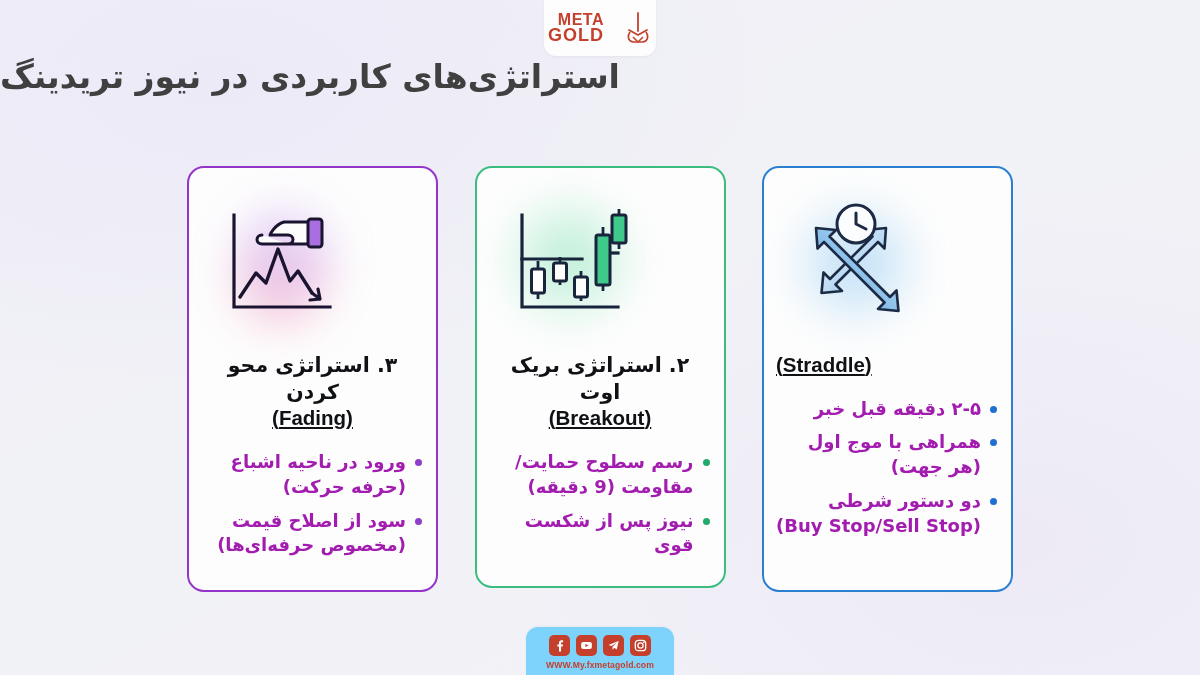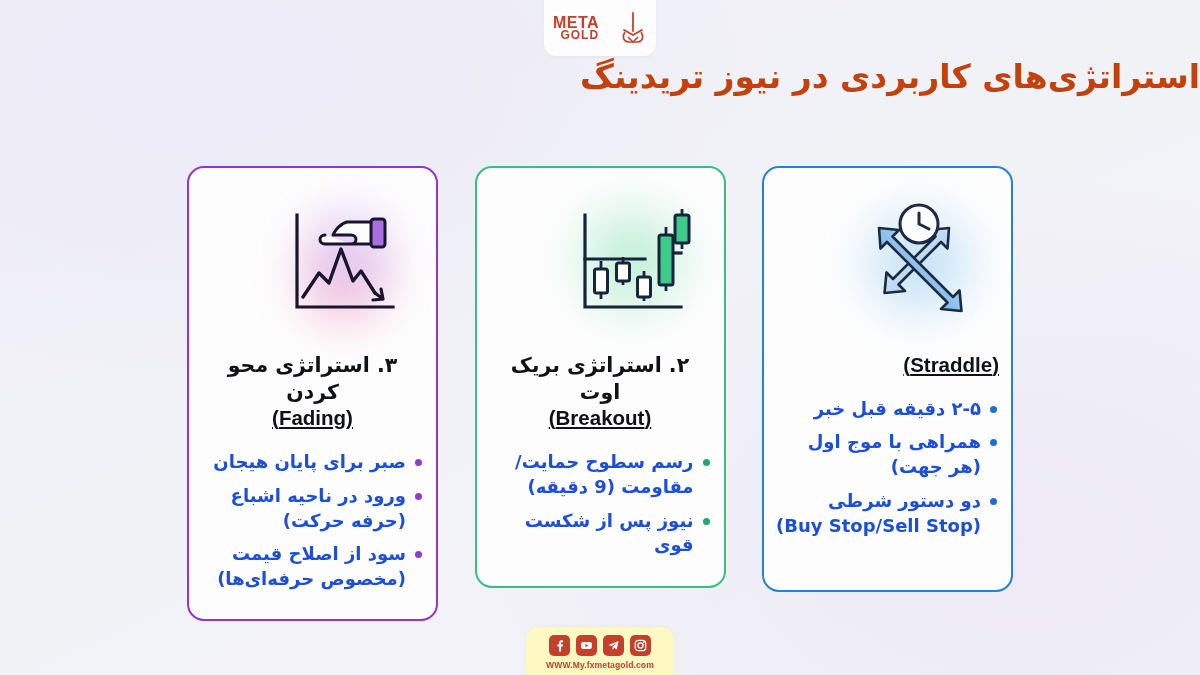--- a/index.html
+++ b/index.html
@@ -22,39 +22,39 @@
     display:flex;align-items:center;justify-content:center;gap:20px;
     box-shadow:0 1px 3px rgba(0,0,0,.05);
   }
   .logo-mark{width:28px;height:34px;flex:0 0 auto;}
   .logo-text{display:flex;flex-direction:column;line-height:.96;}
   .logo-text span{
     font-family:"Liberation Sans",sans-serif;
     font-weight:700;color:#c4402c;letter-spacing:.5px;
     font-size:16px;
   }
-  .logo-text span.gold{font-size:12px;letter-spacing:1px;}
+  .logo-text span.gold{font-size:18px;letter-spacing:1px;}
 
   
   .page-title{
-    position:absolute;top:57px;left:0;right:0;text-align:right;
-    font-size:33px;font-weight:700;color:#c2410c;
+    position:absolute;top:57px;left:0;right:0;text-align:left;
+    font-size:33px;font-weight:700;color:#404040;
     letter-spacing:-.2px;direction:rtl;
   }
 
   
   .cards{
     position:absolute;top:166px;left:187px;width:826px;
     display:flex;justify-content:space-between;align-items:flex-start;
   }
   .card{
     width:251px;box-sizing:border-box;
     background:#fdfdfd;border-radius:17px;border:2.4px solid #2b7fd0;
     padding:16px 12px 18px;
-    display:flex;flex-direction:column;align-items:flex-start;
+    display:flex;flex-direction:column;align-items:flex-end;
     min-height:426px;
   }
   .card.green{border-color:#3bbd80;min-height:422px;}
   .card.purple{border-color:#9434c9;min-height:426px;}
 
   .icon-box{
     width:160px;height:150px;position:relative;
     display:flex;align-items:center;justify-content:center;
     margin-top:4px;margin-bottom:2px;
   }
@@ -72,34 +72,34 @@
   }
   .card-title .en{font-family:"Liberation Sans",sans-serif;display:block;text-decoration:underline;}
 
   .bullets{
     list-style:none;margin:14px 0 0;padding:0;width:100%;
     direction:rtl;
   }
   .bullets li{
     position:relative;
     text-align:right;direction:rtl;
-    font-size:18px;font-weight:700;color:#1d4ed8;line-height:1.38;
+    font-size:18px;font-weight:700;color:#a21caf;line-height:1.38;
     padding-right:18px;margin-bottom:9px;
   }
   .bullets li::before{
     content:"";position:absolute;right:2px;top:9px;
     width:7px;height:7px;border-radius:50%;background:#1f6fd0;
   }
   .card.green .bullets li::before{background:#23a96d;}
   .card.purple .bullets li::before{background:#8e3fc7;}
 
   
   .footer{
     position:absolute;left:50%;bottom:0;transform:translateX(-50%);
-    width:136px;background:#fef9c3;border-radius:12px 12px 0 0;
+    width:136px;background:#7dd3fc;border-radius:12px 12px 0 0;
     padding:8px 6px 5px;text-align:center;
     box-shadow:0 -1px 3px rgba(0,0,0,.04);
   }
   .social{display:flex;justify-content:center;gap:6px;margin-bottom:4px;}
   .soc{
     width:21px;height:21px;border-radius:5px;background:#c4402c;
     display:flex;align-items:center;justify-content:center;
   }
   .soc svg{display:block;}
   .site{
@@ -214,21 +214,20 @@
 
           <path d="M22 96 L38 72 L48 82 L60 48 L72 80 L80 70 L94 92" fill="none" stroke="#1a1430" stroke-width="3.4" stroke-linejoin="round" stroke-linecap="round"></path>
           <path d="M94 92 L102 98 M102 98 L100 88 M102 98 L92 99" fill="none" stroke="#1a1430" stroke-width="3.2" stroke-linecap="round" stroke-linejoin="round"></path>
         </svg>
       </div>
       <div class="card-title">
         <span>۳. استراتژی محو کردن</span>
         <span class="en">(Fading)</span>
       </div>
       <ul class="bullets">
-        <li>صبر برای پایان هیجان</li>
         <li>ورود در ناحیه اشباع (حرفه حرکت)</li>
         <li>سود از اصلاح قیمت (مخصوص حرفه‌ای‌ها)</li>
       </ul>
     </div>
 
   </div>
 
   <div class="footer">
     <div class="social">
       <a class="soc">

